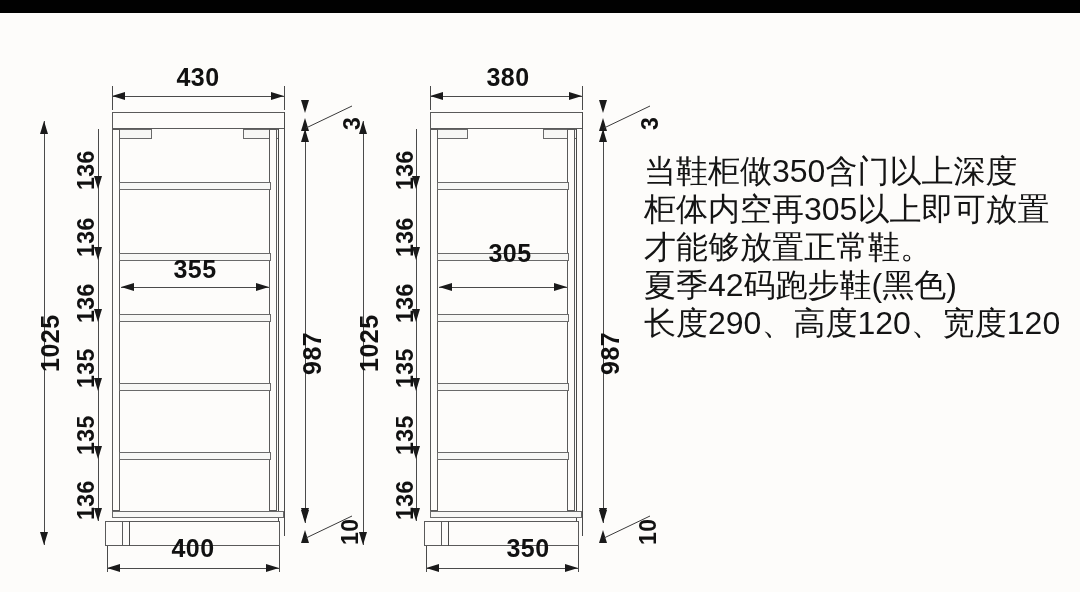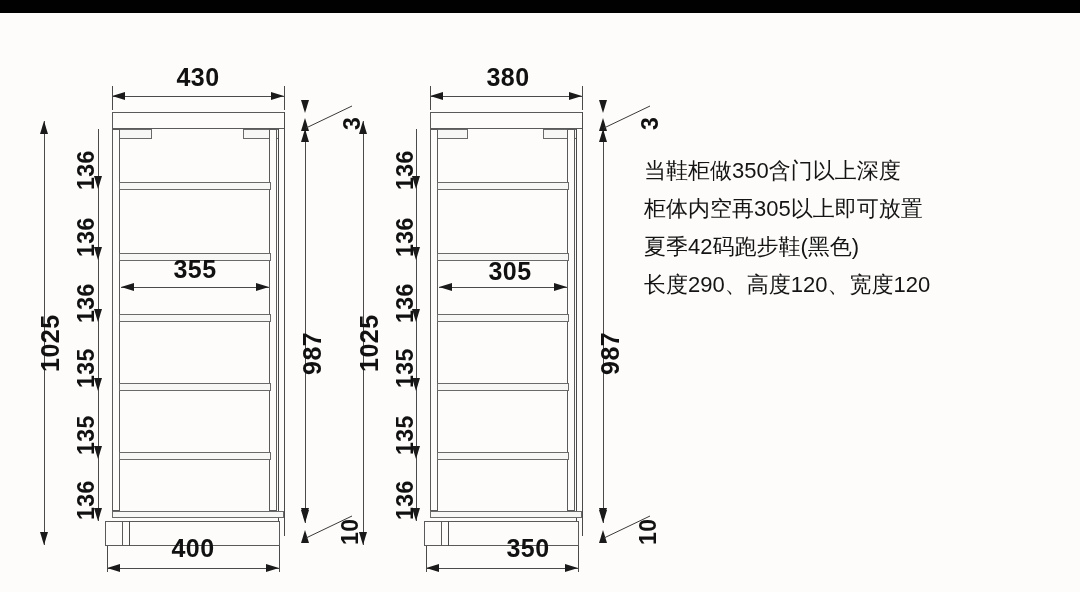--- a/index.html
+++ b/index.html
@@ -101,21 +101,21 @@
   .arrow-d {   
     border-left: 4px solid transparent;
     border-right: 4px solid transparent;
     border-top: 13px solid #1a1a1a;
   }
 
   .notes {
     position: absolute;
     color: #141414;
     font-family: "Liberation Sans", sans-serif;
-    font-size: 22px;
+    font-size: 32px;
     line-height: 38px;
     white-space: nowrap;
   }
   .notes div { font-weight: 500; }
 
   svg.leader { position: absolute; overflow: visible; }
 </style>
 </head>
 <body>
 
@@ -252,21 +252,21 @@
     <div class="dim-text dim-v dim-small" style="left:392px; top:190px;">136</div>
     <div class="dim-text dim-v dim-small" style="left:392px; top:257px;">136</div>
     <div class="dim-text dim-v dim-small" style="left:392px; top:323px;">136</div>
     <div class="dim-text dim-v dim-small" style="left:392px; top:388px;">135</div>
     <div class="dim-text dim-v dim-small" style="left:392px; top:455px;">135</div>
     <div class="dim-text dim-v dim-small" style="left:392px; top:520px;">136</div>
 
     <div class="ln ln-h" style="left:439px; top:287px; width:128px;"></div>
     <div class="arrow arrow-l" style="left:439px; top:283px;"></div>
     <div class="arrow arrow-r" style="left:554px; top:283px;"></div>
-    <div class="dim-text dim-h" style="left:510px; top:286px;">305</div>
+    <div class="dim-text dim-h" style="left:510px; top:268px;">305</div>
 
     <div class="ln ln-v" style="left:603px; top:129px; height:394px;"></div>
     <div class="arrow arrow-u" style="left:599px; top:129px;"></div>
     <div class="arrow arrow-d" style="left:599px; top:510px;"></div>
     <div class="dim-text dim-v" style="left:596px; top:375px;">987</div>
 
     <div class="arrow arrow-d" style="left:599px; top:100px;"></div>
     <div class="arrow arrow-u" style="left:599px; top:118px;"></div>
     <svg class="leader" style="left:598px; top:100px;" width="60" height="36">
       <line x1="6" y1="28" x2="52" y2="6" stroke="#3a3a3a" stroke-width="1"></line>
@@ -284,17 +284,18 @@
     <div class="arrow arrow-l" style="left:426px; top:564px;"></div>
     <div class="arrow arrow-r" style="left:565px; top:564px;"></div>
     <div class="ln ln-v" style="left:426px; top:546px; height:26px;"></div>
     <div class="ln ln-v" style="left:578px; top:546px; height:26px;"></div>
     <div class="dim-text dim-h" style="left:528px; top:563px;">350</div>
   </div>
 
   <div class="notes" style="left:644px; top:152px;">
     <div>当鞋柜做350含门以上深度</div>
     <div>柜体内空再305以上即可放置</div>
+    <div>才能够放置正常鞋。</div>
     <div>夏季42码跑步鞋(黑色)</div>
     <div>长度290、高度120、宽度120</div>
   </div>
 
 </div>
 
 </body></html>

